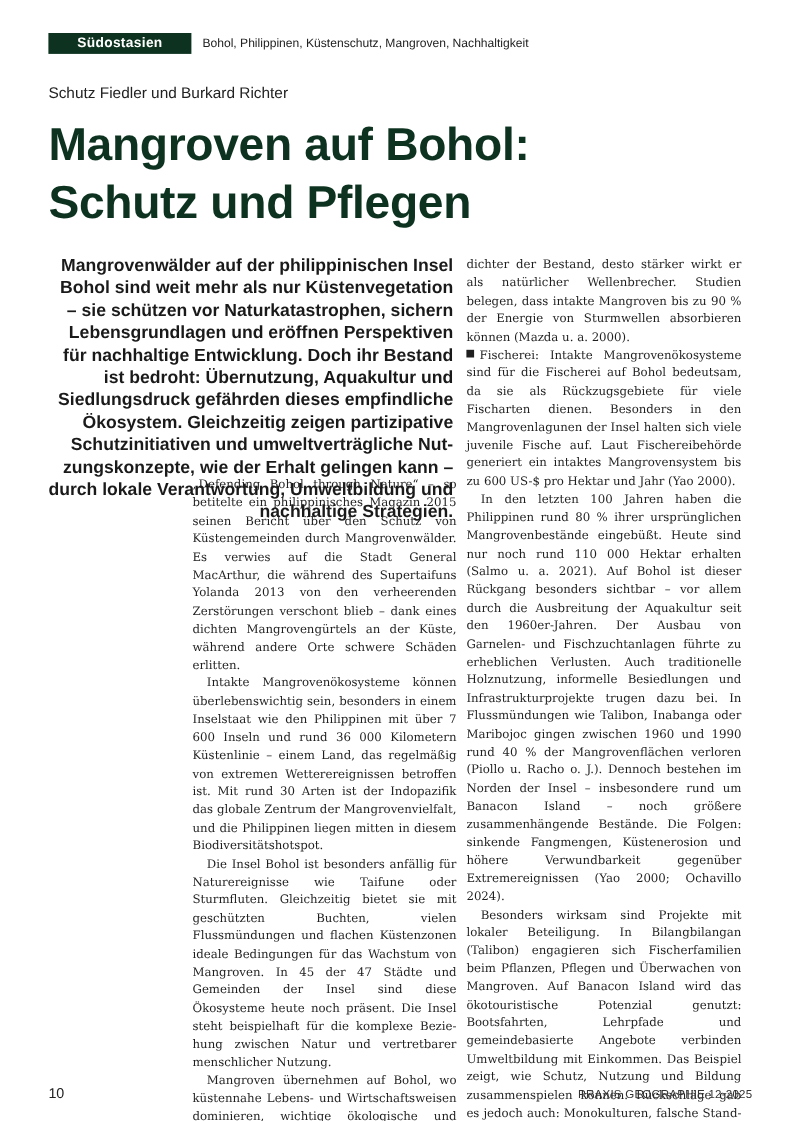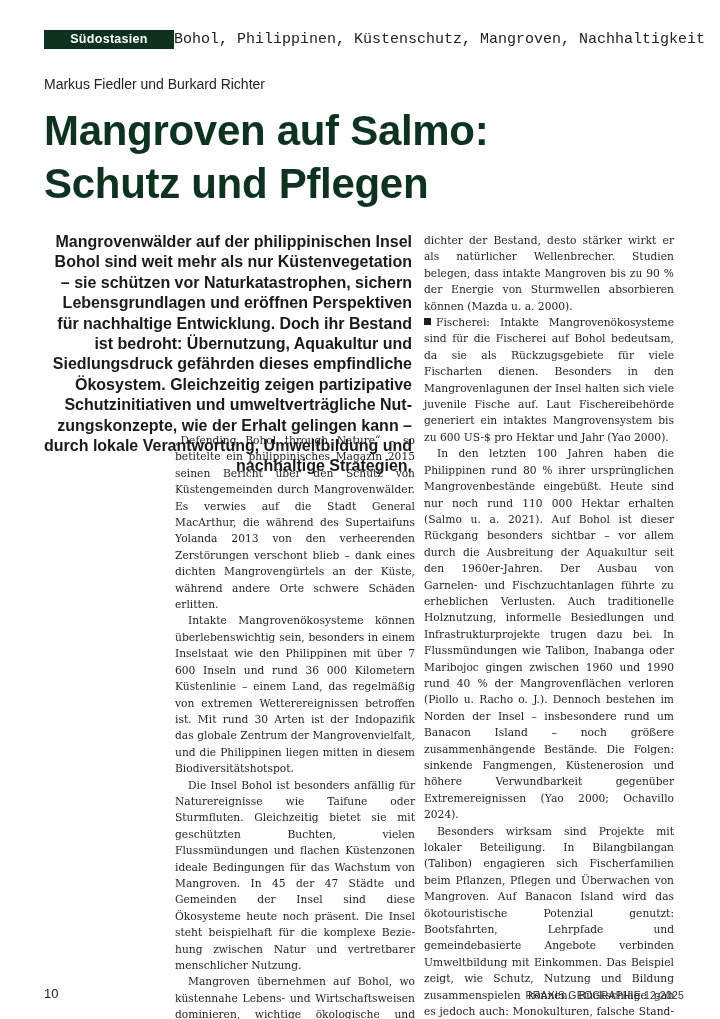--- a/index.html
+++ b/index.html
@@ -3,21 +3,21 @@
 <meta charset="utf-8">
 <style>
   html, body { margin: 0; padding: 0; background: #ffffff; }
   body { width: 720px; height: 1019px; position: relative; overflow: hidden; color: #1a1a1a; }
   .header-bar { position: absolute; left: 44px; top: 30px; display: flex; align-items: center; }
   .section-tag {
     background: #0d3320; color: #ffffff; font-family: "Liberation Sans", sans-serif;
     font-weight: bold; font-size: 12.5px; letter-spacing: 0.3px;
     width: 130px; height: 19px; line-height: 19px; text-align: center;
   }
-  .keywords { font-family: Liberation Mono, monospace; font-size: 15px; color: #222; }
+  .keywords { margin-left: 10px; font-family: Liberation Sans, sans-serif; font-size: 11px; color: #222; }
   .authors { position: absolute; left: 44px; top: 76px; font-family: "Liberation Sans", sans-serif; font-size: 14px; color: #222; }
   .title {
     position: absolute; left: 44px; top: 104px; margin: 0;
     font-family: "Liberation Sans", sans-serif; font-weight: bold; font-size: 42px; line-height: 53px;
     color: #0d3320; letter-spacing: -0.3px;
   }
   .title span { display: block; }
   .lead {
     position: absolute; left: 44px; top: 232px; width: 368px; margin: 0;
     font-family: "Liberation Sans", sans-serif; font-weight: bold; font-size: 16px; line-height: 20.4px;
@@ -36,24 +36,24 @@
   .journal { position: absolute; right: 36px; top: 989px; font-family: "Liberation Sans", sans-serif; font-size: 10.5px; color: #333; letter-spacing: 0.2px; }
 </style>
 </head>
 <body>
 
 <div class="header-bar">
   <div class="section-tag">Südostasien</div>
   <div class="keywords">Bohol, Philippinen, Küstenschutz, Mangroven, Nachhaltigkeit</div>
 </div>
 
-<div class="authors">Markus Fiedler und Burkard Richter</div>
+<div class="authors">Schutz Fiedler und Burkard Richter</div>
 
 <h1 class="title">
-  <span>Mangroven auf Salmo:</span>
+  <span>Mangroven auf Bohol:</span>
   <span>Schutz und Pflegen</span>
 </h1>
 
 <p class="lead">Mangrovenwälder auf der philippinischen Insel Bohol sind weit mehr als nur Küstenvegetation – sie schützen vor Na­turkatastrophen, sichern Lebensgrundlagen und eröffnen Perspektiven für nachhaltige Entwicklung. Doch ihr Bestand ist bedroht: Übernutzung, Aquakultur und Siedlungsdruck ge­fährden dieses empfindliche Ökosystem. Gleichzeitig zeigen partizipative Schutzinitiativen und umweltverträgliche Nut­zungskonzepte, wie der Erhalt gelingen kann – durch lokale Verantwortung, Umweltbildung und nachhaltige Strategien.</p>
 
 <div class="col col-mid">
   <p>„Defending Bohol through Nature“ – so betitelte ein philippinisches Magazin 2015 seinen Bericht über den Schutz von Küstengemeinden durch Mangrovenwälder. Es verwies auf die Stadt Gene­ral MacArthur, die während des Supertaifuns Yo­landa 2013 von den verheerenden Zerstörungen verschont blieb – dank eines dichten Mangroven­gürtels an der Küste, während andere Orte schwe­re Schäden erlitten.</p>
   <p class="indent">Intakte Mangrovenökosysteme können überle­benswichtig sein, besonders in einem Inselstaat wie den Philippinen mit über 7 600 Inseln und rund 36 000 Kilometern Küstenlinie – einem Land, das regelmäßig von extremen Wetterereignissen betroffen ist. Mit rund 30 Arten ist der Indopazifik das globale Zentrum der Mangrovenvielfalt, und die Philippinen liegen mitten in diesem Biodiver­sitätshotspot.</p>
   <p class="indent">Die Insel Bohol ist besonders anfällig für Natur­ereignisse wie Taifune oder Sturmfluten. Gleich­zeitig bietet sie mit geschützten Buchten, vielen Flussmündungen und flachen Küstenzonen idea­le Bedingungen für das Wachstum von Mangro­ven. In 45 der 47 Städte und Gemeinden der Insel sind diese Ökosysteme heute noch präsent. Die Insel steht beispielhaft für die komplexe Bezie­hung zwischen Natur und vertretbarer menschli­cher Nutzung.</p>
   <p class="indent">Mangroven übernehmen auf Bohol, wo küsten­nahe Lebens- und Wirtschaftsweisen dominieren, wichtige ökologische und ökonomische Funktio­nen:</p>

